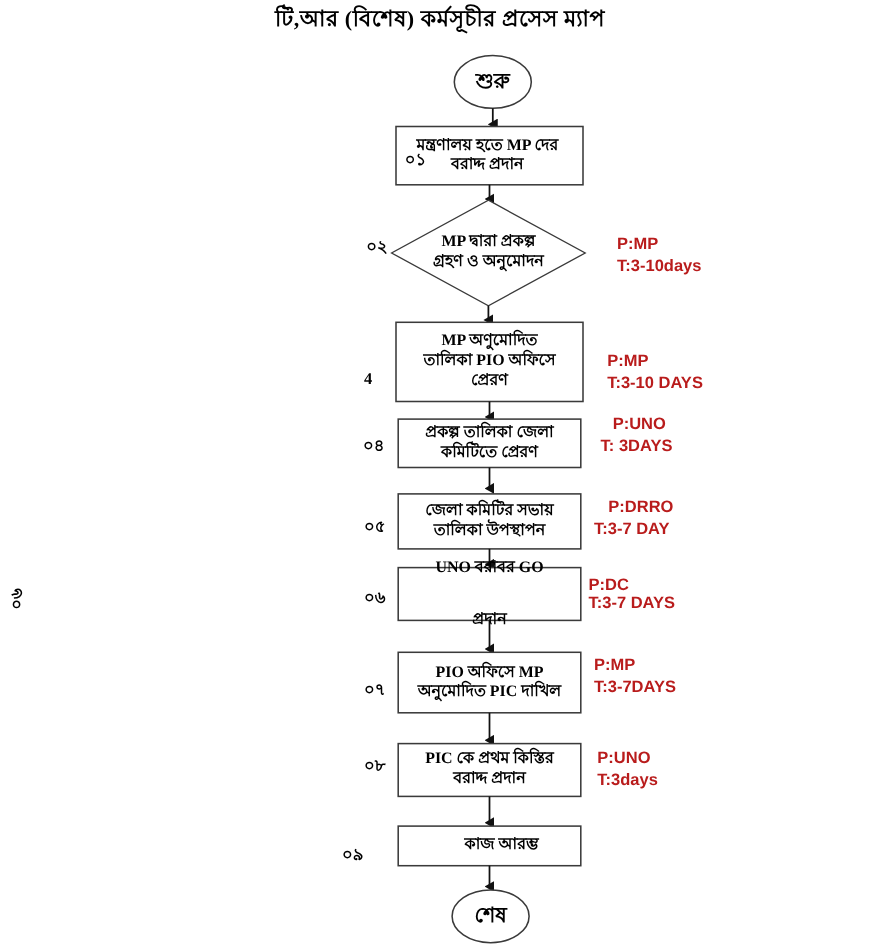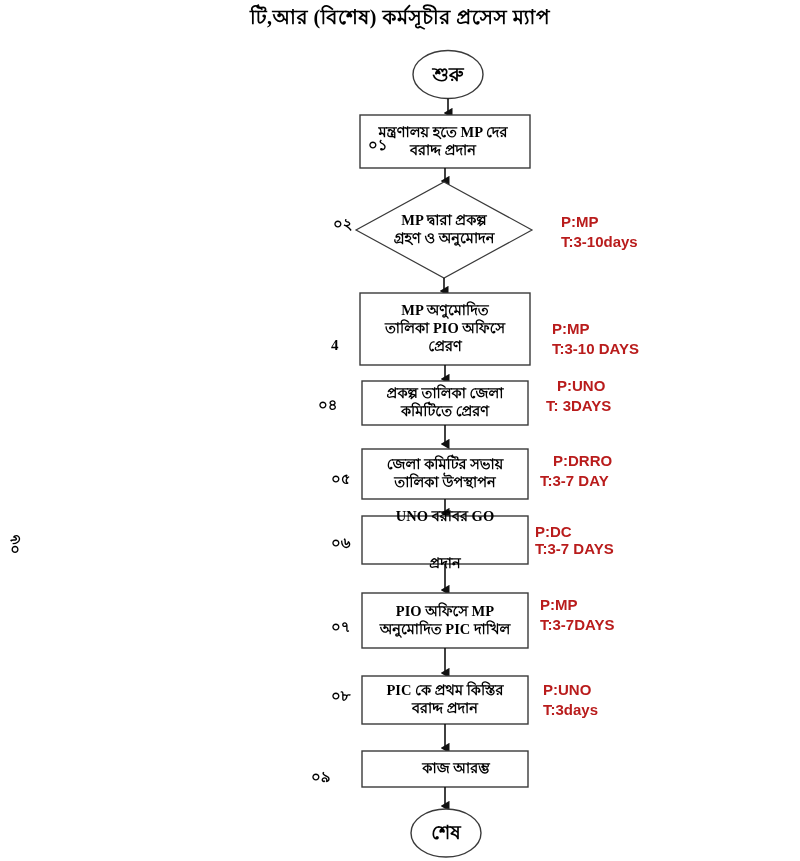--- a/index.html
+++ b/index.html
@@ -139,21 +139,21 @@
 <div class="annot" style="left:561px; top:212px;"><span>P:MP</span><br><span>T:3-10days</span></div>
 
 <div class="stepnum" style="left:331px; top:337px;">4</div>
 <div class="nodetext" style="left:360px; top:293px; width:170px; height:72px;">
   <span>MP অণুমোদিত</span>
   <span>তালিকা PIO অফিসে</span>
   <span>প্রেরণ</span>
 </div>
 <div class="annot" style="left:552px; top:319px;"><span>P:MP</span><br><span>T:3-10 DAYS</span></div>
 
-<div class="stepnum" style="left:318px; top:393px;">০৪</div>
+<div class="stepnum" style="left:330px; top:393px;">০৪</div>
 <div class="nodetext" style="left:362px; top:381px; width:166px; height:44px;">
   <span>প্রকল্প তালিকা জেলা</span>
   <span>কমিটিতে প্রেরণ</span>
 </div>
 <div class="annot" style="left:546px; top:376px;"><span style="padding-left:11px;">P:UNO</span><br><span>T: 3DAYS</span></div>
 
 <div class="stepnum" style="left:331px; top:467px;">০৫</div>
 <div class="nodetext" style="left:362px; top:449px; width:166px; height:50px;">
   <span>জেলা কমিটির সভায়</span>
   <span>তালিকা উপস্থাপন</span>

